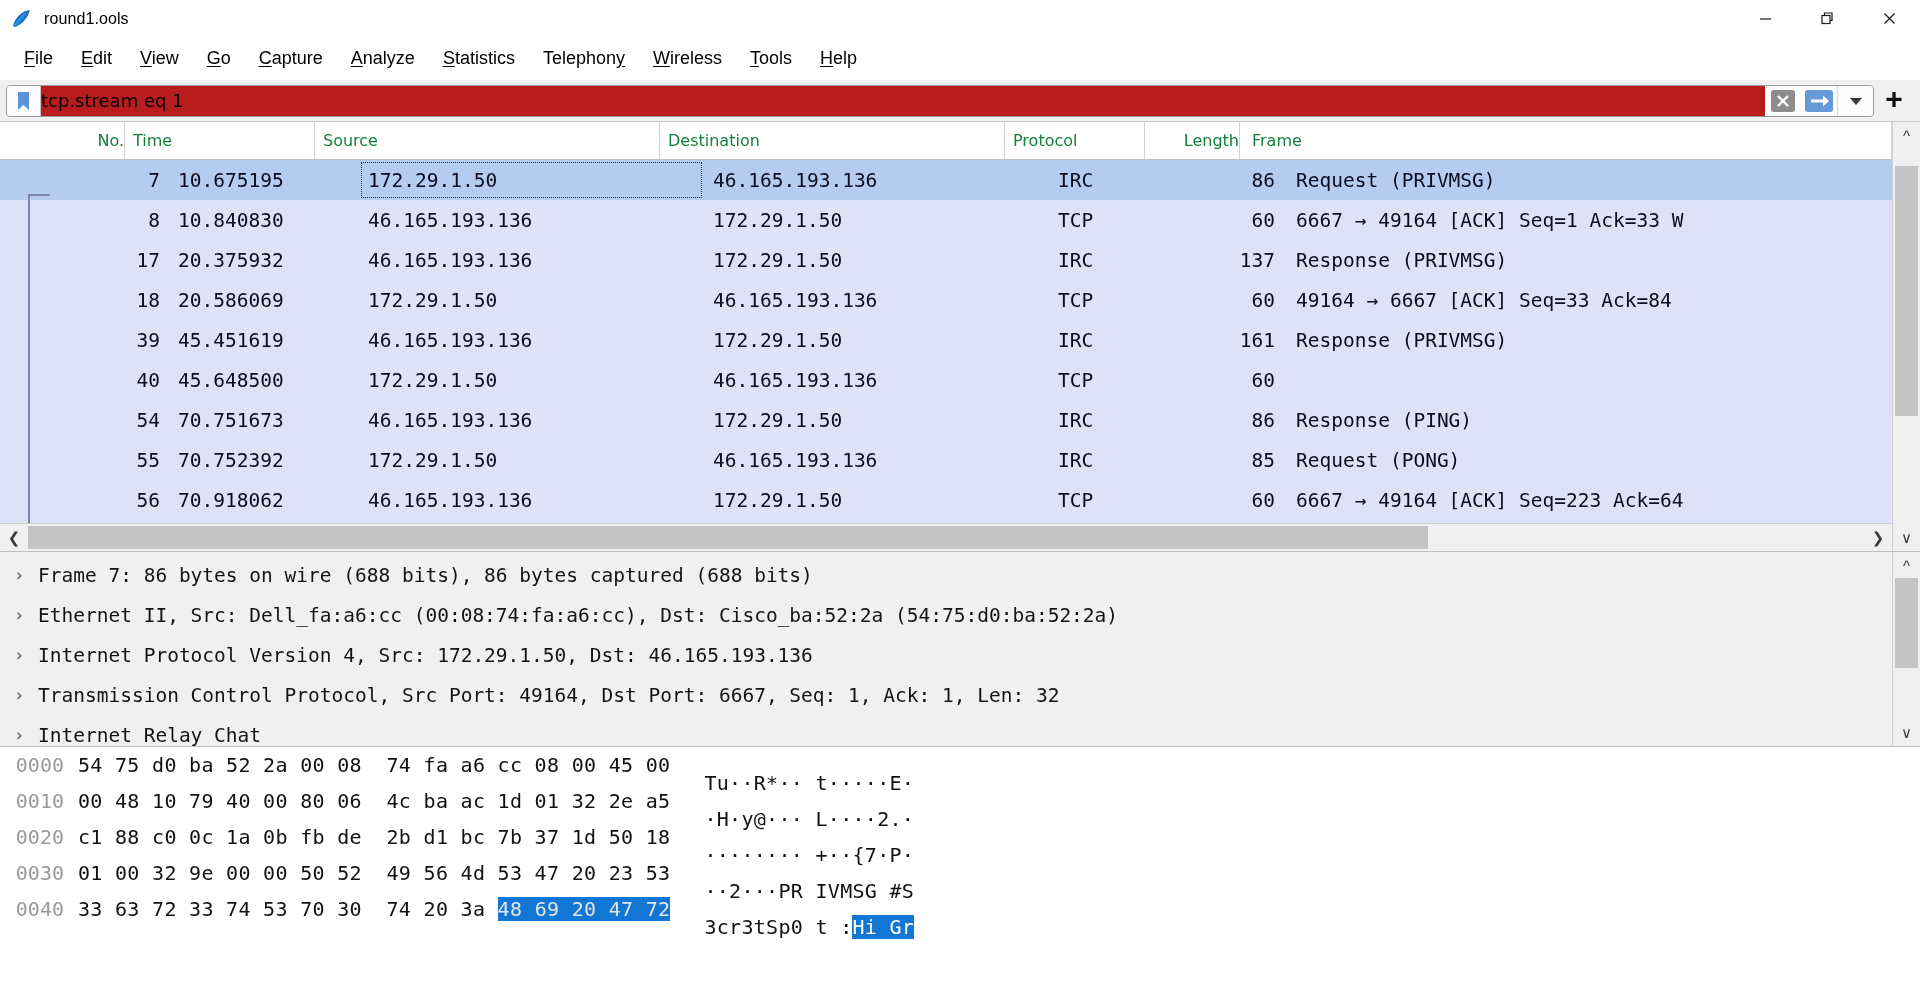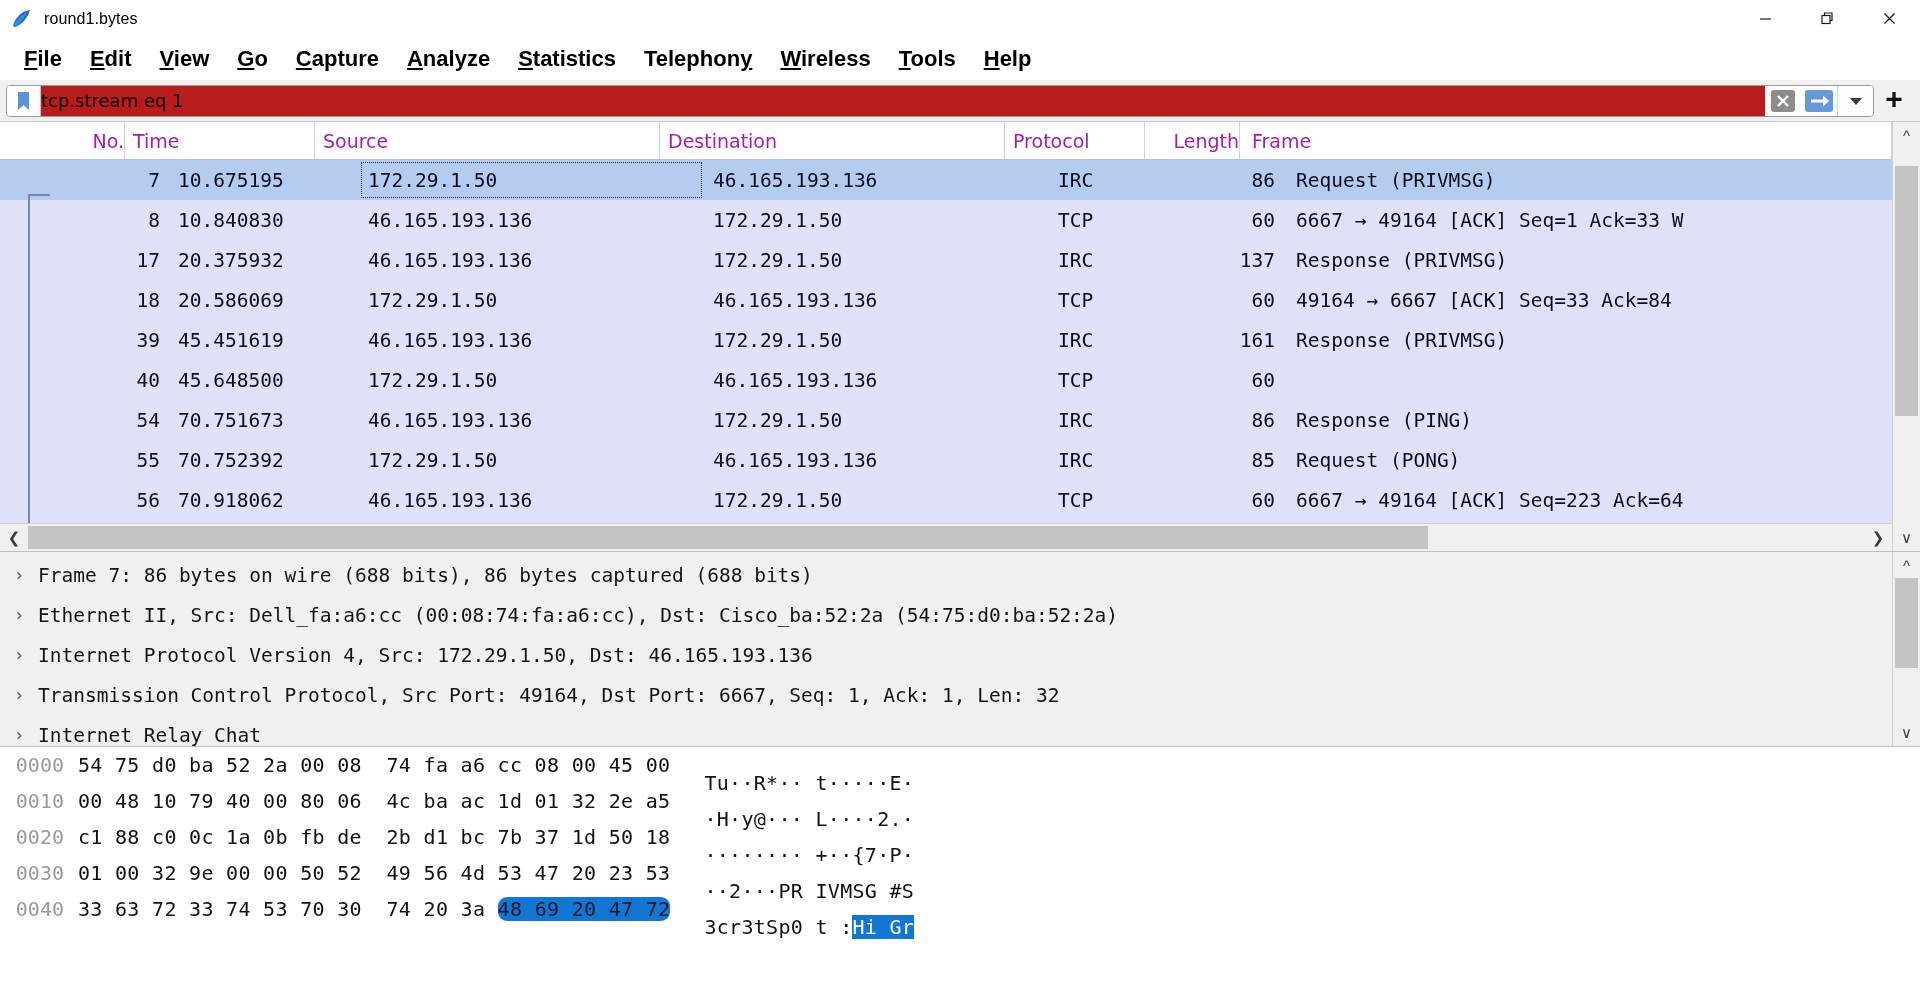--- a/index.html
+++ b/index.html
@@ -28,22 +28,22 @@
   }
 
   
   .menubar {
     height:42px; min-height:42px;
     display:flex; align-items:center;
     background:#fff; padding-left:10px;
     border-bottom:1px solid #ffffff;
   }
   .menu-item {
-    font-size:22px; color:#000;
-    padding:3px 14px; white-space:nowrap;font-weight:bold;
+    font-size:18px; color:#000;
+    padding:3px 14px; white-space:nowrap;
   }
   .menu-item u { text-underline-offset:2px; }
 
   
   .filterbar {
     height:42px; min-height:42px;
     display:flex; align-items:center;
     background:#f0f0f0;
     padding:0 6px;
     border-bottom:1px solid #c8c8c8;
@@ -95,21 +95,21 @@
     background:#fff;
   }
   .pl-body { flex:1; display:flex; min-height:0; }
   .pl-main { flex:1; display:flex; flex-direction:column; min-width:0; overflow:hidden; }
 
   .pl-header {
     display:flex; height:38px; min-height:38px;
     background:#ffffff;
     border-bottom:1px solid #c0c0c0;
     font-family:"DejaVu Sans", sans-serif;
-    font-size:19px; color:#a21caf;
+    font-size:16px; color:#15803d;
     align-items:center;
   }
   .pl-header .cell {
     border-right:1px solid #d2d2d2;
     height:100%; display:flex; align-items:center;
     padding-left:8px; overflow:hidden;
   }
   .pl-rows { flex:1; overflow:hidden; position:relative; }
   .pl-row {
     display:flex; height:40px; align-items:center;
@@ -186,35 +186,35 @@
     flex:1; display:flex; background:#fff; min-height:0;
   }
   .bytes-rows { flex:1; overflow:hidden; }
   .byte-row {
     display:flex; align-items:center; height:36px;
     font-family:"DejaVu Sans Mono", monospace;
     font-size:20px; white-space:pre;
   }
   .b-off { width:78px; min-width:78px; color:#9a9a9a; text-align:right; padding-right:14px; }
   .b-hex { color:#111; letter-spacing:.3px; }
-  .b-hex .hl { background:#1277d4; color:#0f172a;border-radius:9px; }
+  .b-hex .hl { background:#1277d4; color:#e5e5e5; }
   .b-asc { color:#111; margin-left:34px; letter-spacing:.3px;margin-top:36px; }
   .b-asc .hl { background:#1277d4; color:#fff; }
 </style>
 </head>
 <body>
 
 <div class="titlebar">
   <span class="tb-logo">
     <svg width="22" height="20" viewBox="0 0 22 20">
       <path d="M1 17 C3 9 9 2 18 1 C16 8 11 15 3 18 Z" fill="#1a6fc4"></path>
       <path d="M1 17 C4 12 9 6 15 3 C12 9 8 14 3 18 Z" fill="#2f8fe0"></path>
     </svg>
   </span>
-  <span class="tb-title">round1.bytes</span>
+  <span class="tb-title">round1.ools</span>
   <span class="tb-spacer"></span>
   <span class="wbtn">
     <svg width="15" height="15" viewBox="0 0 15 15">
         <line x1="2" y1="8" x2="13" y2="8" stroke="#1a1a1a" stroke-width="1.2"></line>
       </svg>
   </span>
   <span class="wbtn">
     <svg width="15" height="15" viewBox="0 0 15 15">
       <rect x="2" y="4.5" width="8" height="8" fill="none" stroke="#1a1a1a" stroke-width="1.2"></rect>
       <polyline points="4.5,4.5 4.5,2 12,2 12,9.5 10,9.5" fill="none" stroke="#1a1a1a" stroke-width="1.2"></polyline>

